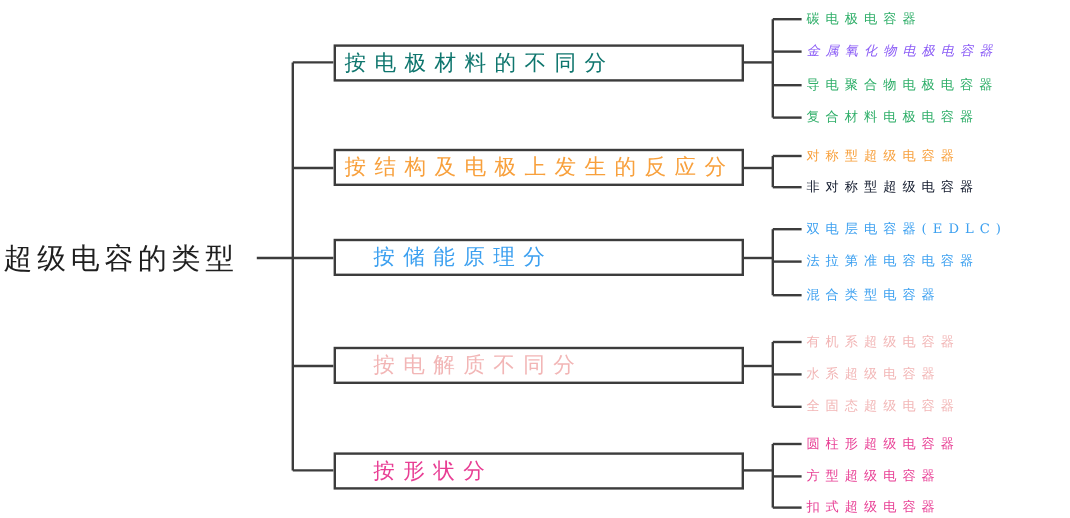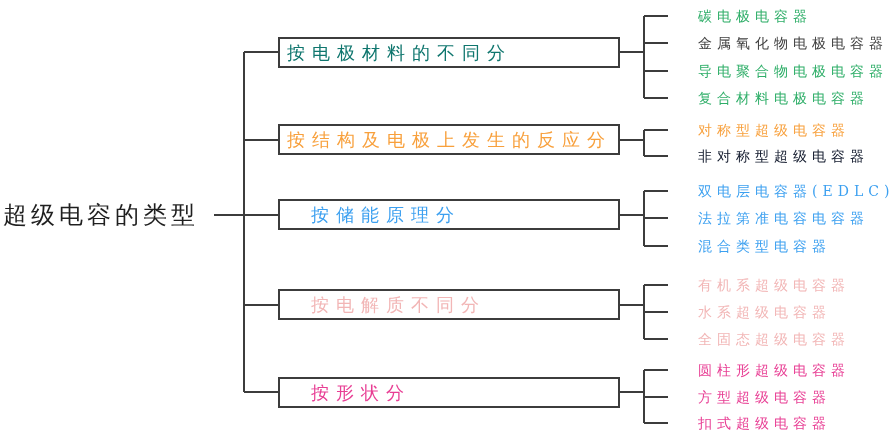--- a/index.html
+++ b/index.html
@@ -17,21 +17,21 @@
     position:absolute;left:278px;width:342px;height:31px;
     border:2px solid #3c3c3c;background:#ffffff;box-sizing:border-box;
   }
   .box span{
     display:block;height:27px;line-height:27px;font-size:18px;
     letter-spacing:7px;white-space:nowrap;padding-left:7px;
   }
   .box.pad-lg span{padding-left:31px;}
   .leaf{
     position:absolute;left:672px;height:20px;line-height:20px;
-    font-size:14px;letter-spacing:5px;white-space:nowrap;margin-left:26px;
+    font-size:11px;letter-spacing:5px;white-space:nowrap;
   }
 </style>
 </head>
 <body>
 
 <div class="stage">
 
   <svg class="lines" width="892" height="432" stroke="#3c3c3c" stroke-width="2" fill="none">
 
     <line x1="214" y1="215" x2="244" y2="215"></line>
@@ -76,21 +76,21 @@
     <line x1="644" y1="397" x2="668" y2="397"></line>
     <line x1="644" y1="423" x2="668" y2="423"></line>
   </svg>
 
   <div class="root" style="color: rgb(31, 31, 31);">超级电容的类型</div>
 
   <div class="box" style="top:37px">
     <span style="color: #0f766e;">按电极材料的不同分</span>
   </div>
   <div class="leaf" style="top: 6px; color: rgb(46, 174, 104);">碳电极电容器</div>
-  <div class="leaf" style="top: 33px; color: #404040;">金属氧化物电极电容器</div>
+  <div class="leaf" style="top: 33px; color: #8b5cf6; font-style: italic;">金属氧化物电极电容器</div>
   <div class="leaf" style="top: 61px; color: rgb(46, 174, 104);">导电聚合物电极电容器</div>
   <div class="leaf" style="top: 88px; color: rgb(46, 174, 104);">复合材料电极电容器</div>
 
   <div class="box" style="top:124px">
     <span style="color: rgb(248, 160, 60);">按结构及电极上发生的反应分</span>
   </div>
   <div class="leaf" style="top: 120px; color: rgb(248, 160, 60);">对称型超级电容器</div>
   <div class="leaf" style="top: 146px; color: #0f172a;">非对称型超级电容器</div>
 
   <div class="box pad-lg" style="top:199px">

